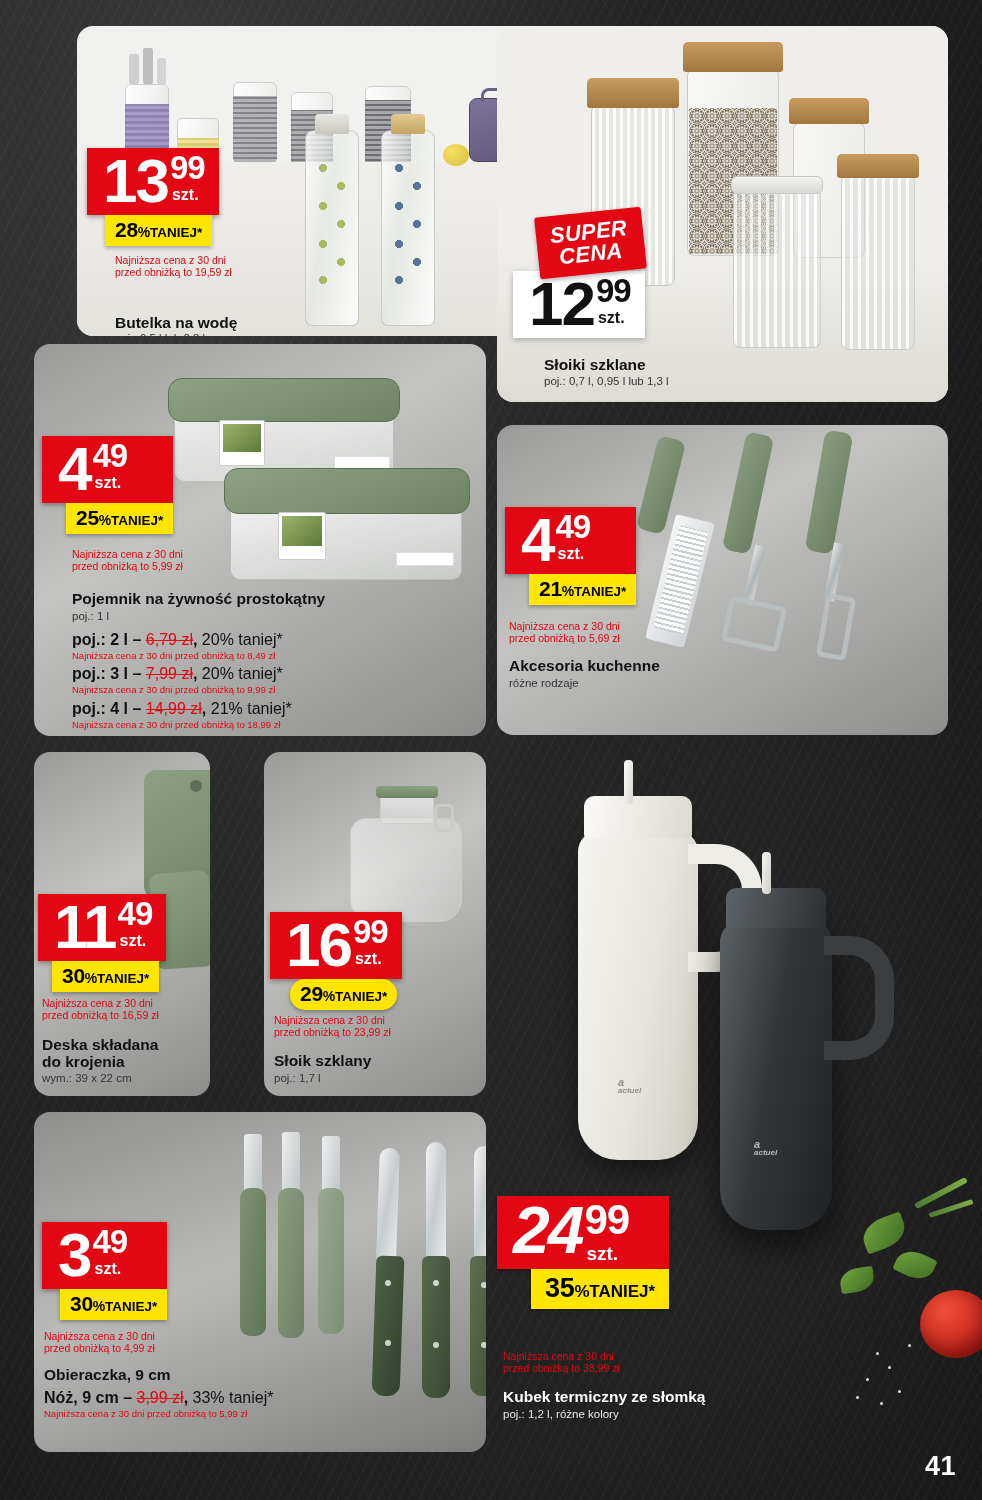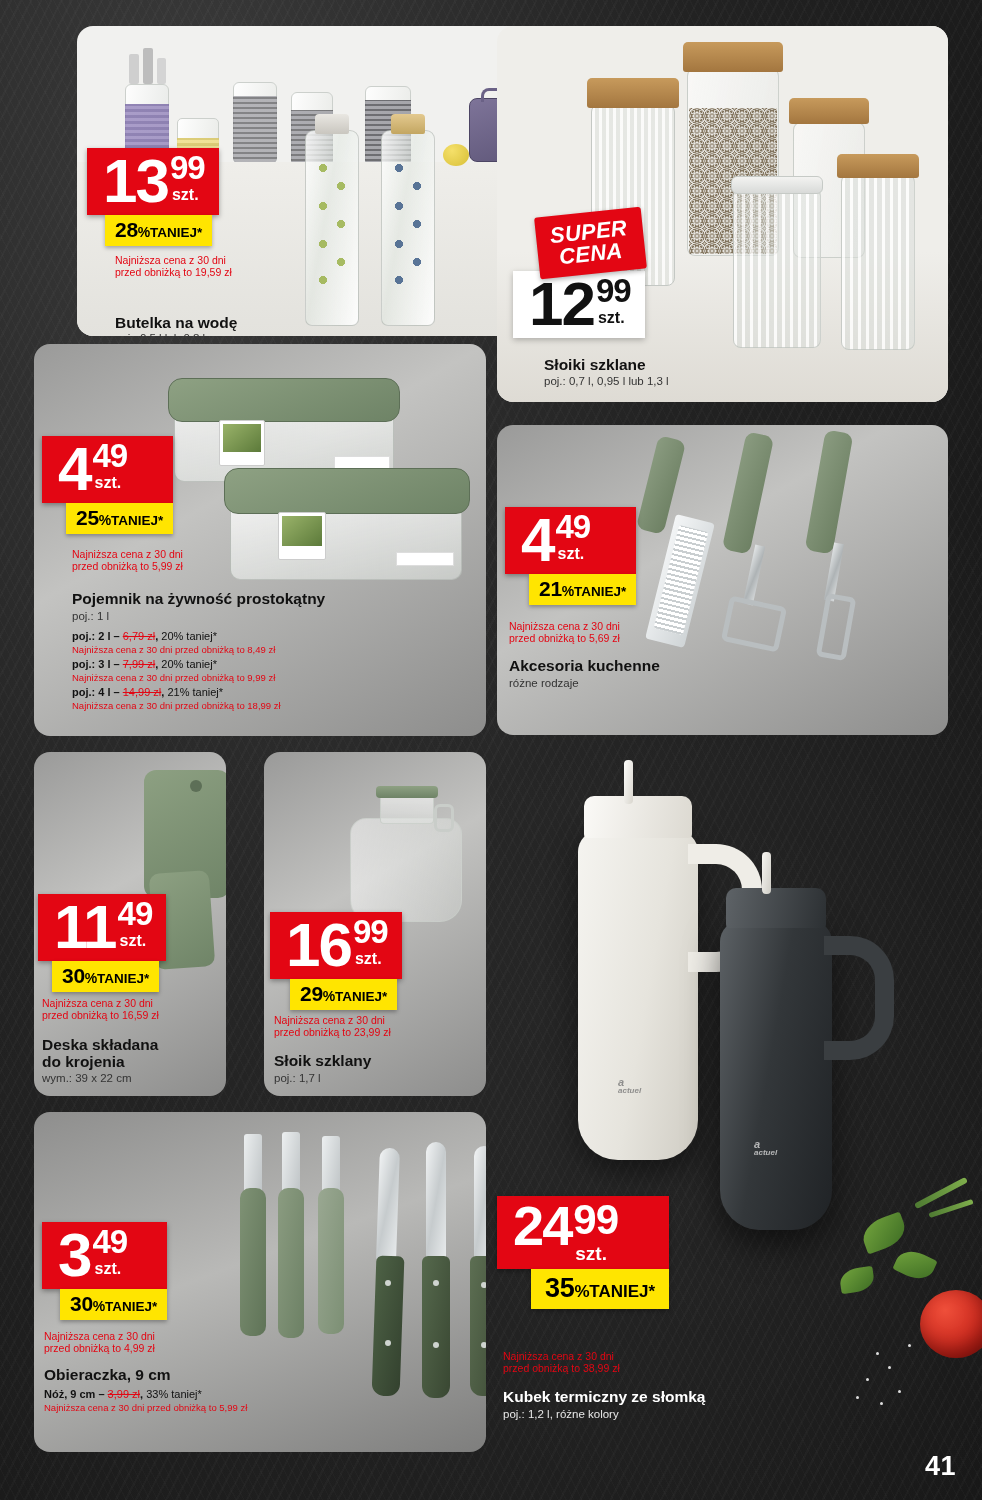--- a/index.html
+++ b/index.html
@@ -81,21 +81,21 @@
     padding: 3px 10px 4px 10px;
     font-weight: 700;
     font-size: 21px;
     letter-spacing: -0.3px;
     box-shadow: 0 2px 4px rgba(0,0,0,0.3);
   }
   .discount .pct { font-size: 14px; }
   .discount .taniej { font-size: 13.5px; letter-spacing: 0; }
 
   
-  .price-badge.big .price-int { font-size: 56px; }
+  .price-badge.big .price-int { font-size: 66px; font-style: italic; }
   .price-badge.big .price-dec { font-size: 42px; }
   .price-badge.big .price-unit { font-size: 19px; }
   .price-badge.big .discount { font-size: 27px; padding: 4px 14px 5px 14px; }
   .price-badge.big .discount .pct { font-size: 17px; }
   .price-badge.big .discount .taniej { font-size: 17px; }
 
   
   .lowest {
     color: #e30613;
     font-size: 10.5px;
@@ -107,21 +107,21 @@
     font-weight: 700;
     font-size: 15.5px;
     line-height: 1.12;
   }
   .prod-sub {
     color: #333;
     font-size: 11.5px;
     line-height: 1.2;
   }
   .variant {
-    font-size: 11px;
+    font-size: 16px;
     color: #111;
     font-weight: 700;
     line-height: 1.25;
   }
   .variant .old { color: #e30613; text-decoration: line-through; font-weight: 400; }
   .variant .off { font-weight: 400; color: #111; }
   .variant-note { color: #e30613; font-size: 9.5px; line-height: 1.2; margin-bottom: 3px; }
 
   
   .supercena {
@@ -411,21 +411,21 @@
       </div>
     </div>
 
     <div class="lowest" style="position:absolute; left:12px; top:195px; white-space:pre-line;">Najniższa cena z 30 dni
 przed obniżką to 5,69 zł</div>
     <div class="prod-name" style="position:absolute; left:12px; top:232px;">Akcesoria kuchenne</div>
     <div class="prod-sub" style="position:absolute; left:12px; top:252px;">różne rodzaje</div>
 
   </div>
 
-  <div class="card grey" style="left:34px; top:752px; width:192px; height:344px;">
+  <div class="card grey" style="left:34px; top:752px; width:176px; height:344px;">
     <div class="art" style="inset:0;">
       <div class="board" style="left:110px; top:18px; width:86px; height:128px; border-radius:12px;"></div>
       <div class="board" style="left:118px; top:120px; width:60px; height:96px; border-radius:10px; transform:rotate(-4deg);"></div>
       <div style="position:absolute; left:156px; top:28px; width:12px; height:12px; border-radius:50%; background:#5d6f57;"></div>
     </div>
 
     <div class="price-badge" style="left:4px; top:142px;">
       <div class="price-box">
         <span class="price-int">11</span>
         <span class="price-right">
@@ -454,21 +454,21 @@
     </div>
 
     <div class="price-badge" style="left:6px; top:160px;">
       <div class="price-box">
         <span class="price-int">16</span>
         <span class="price-right">
           <span class="price-dec">99</span>
           <span class="price-unit">szt.</span>
         </span>
       </div>
-      <div class="discount" style="margin-left:20px;">
+      <div class="discount" style="margin-left:20px;border-radius:15px;">
         <span>29</span><span class="pct">%</span><span class="taniej">TANIEJ*</span>
       </div>
     </div>
 
     <div class="lowest" style="position:absolute; left:10px; top:262px; white-space:pre-line;">Najniższa cena z 30 dni
 przed obniżką to 23,99 zł</div>
     <div class="prod-name" style="position:absolute; left:10px; top:300px;">Słoik szklany</div>
     <div class="prod-sub" style="position:absolute; left:10px; top:320px;">poj.: 1,7 l</div>
   </div>
 

